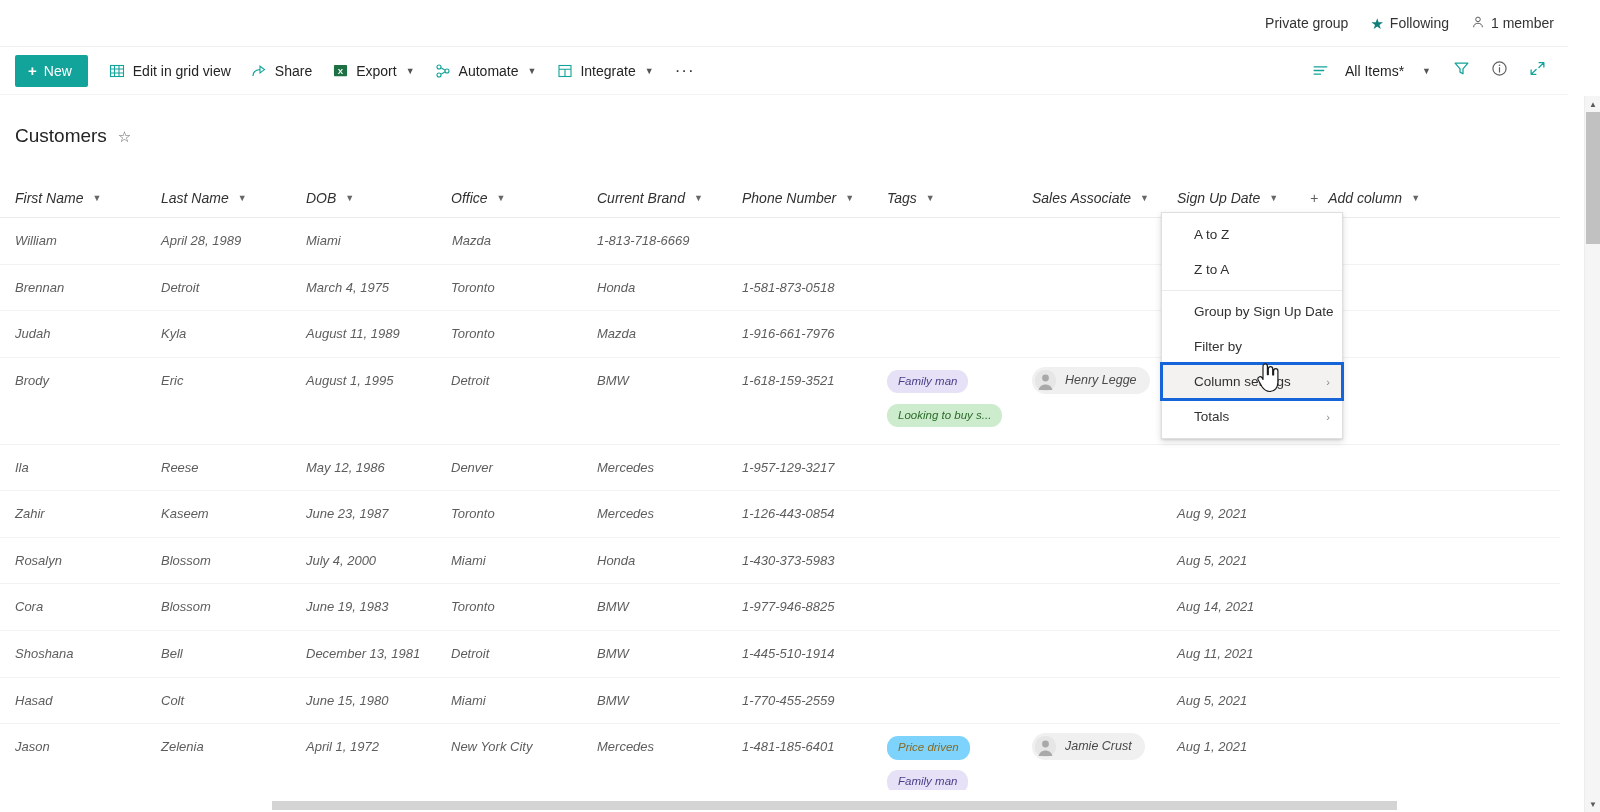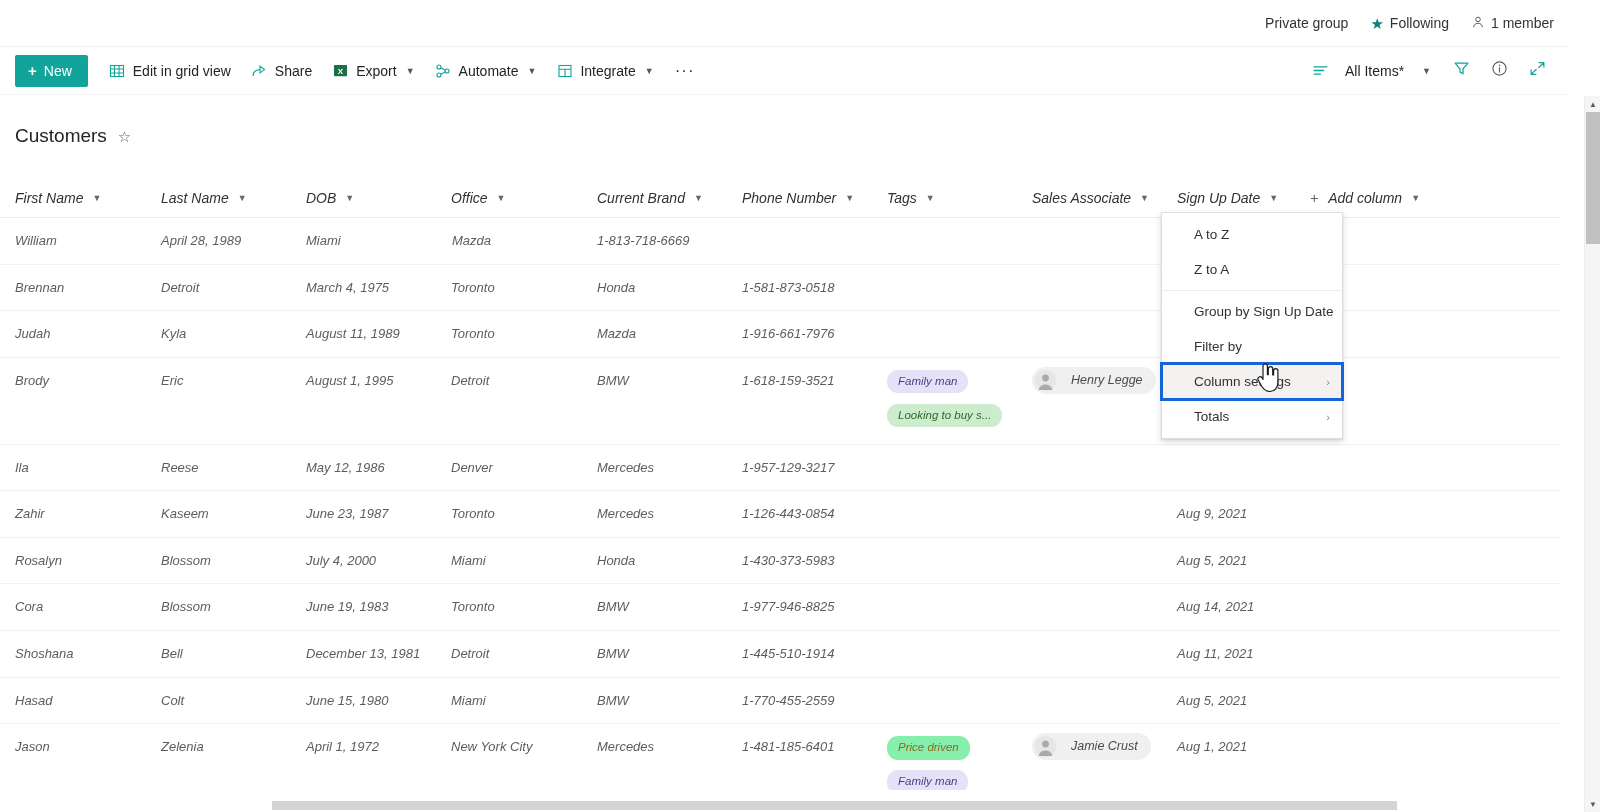--- a/index.html
+++ b/index.html
@@ -114,25 +114,25 @@
   .c-add    { width: 155px; }
 
   
   .pill {
     display: inline-block; font-size: 11.5px; padding: 4px 11px;
     border-radius: 11px; margin: 3px 0; white-space: nowrap; max-width: 120px;
     overflow: hidden; text-overflow: ellipsis;
   }
   .pill-purple { background: #e6e1f7; color: #4a3f8a; }
   .pill-green  { background: #cdeccd; color: #2c6b2c; }
-  .pill-orange { background: #86efac; color: #8a6a1f; }
+  .pill-orange { background: #7dd3fc; color: #8a6a1f; }
 
   
   .person-chip {
-    display: inline-flex; align-items: center; gap: 15px;
+    display: inline-flex; align-items: center; gap: 9px;
     background: #f0f0f0; border-radius: 14px; padding: 3px 13px 3px 3px;
     font-size: 12.5px; color: #4a4a4a; max-width: 132px;
   }
   .avatar {
     width: 21px; height: 21px; border-radius: 50%; background: #e3e3e3;
     display: inline-flex; align-items: center; justify-content: center; flex: 0 0 21px;
   }
   .avatar svg { display: block; }
 
   

